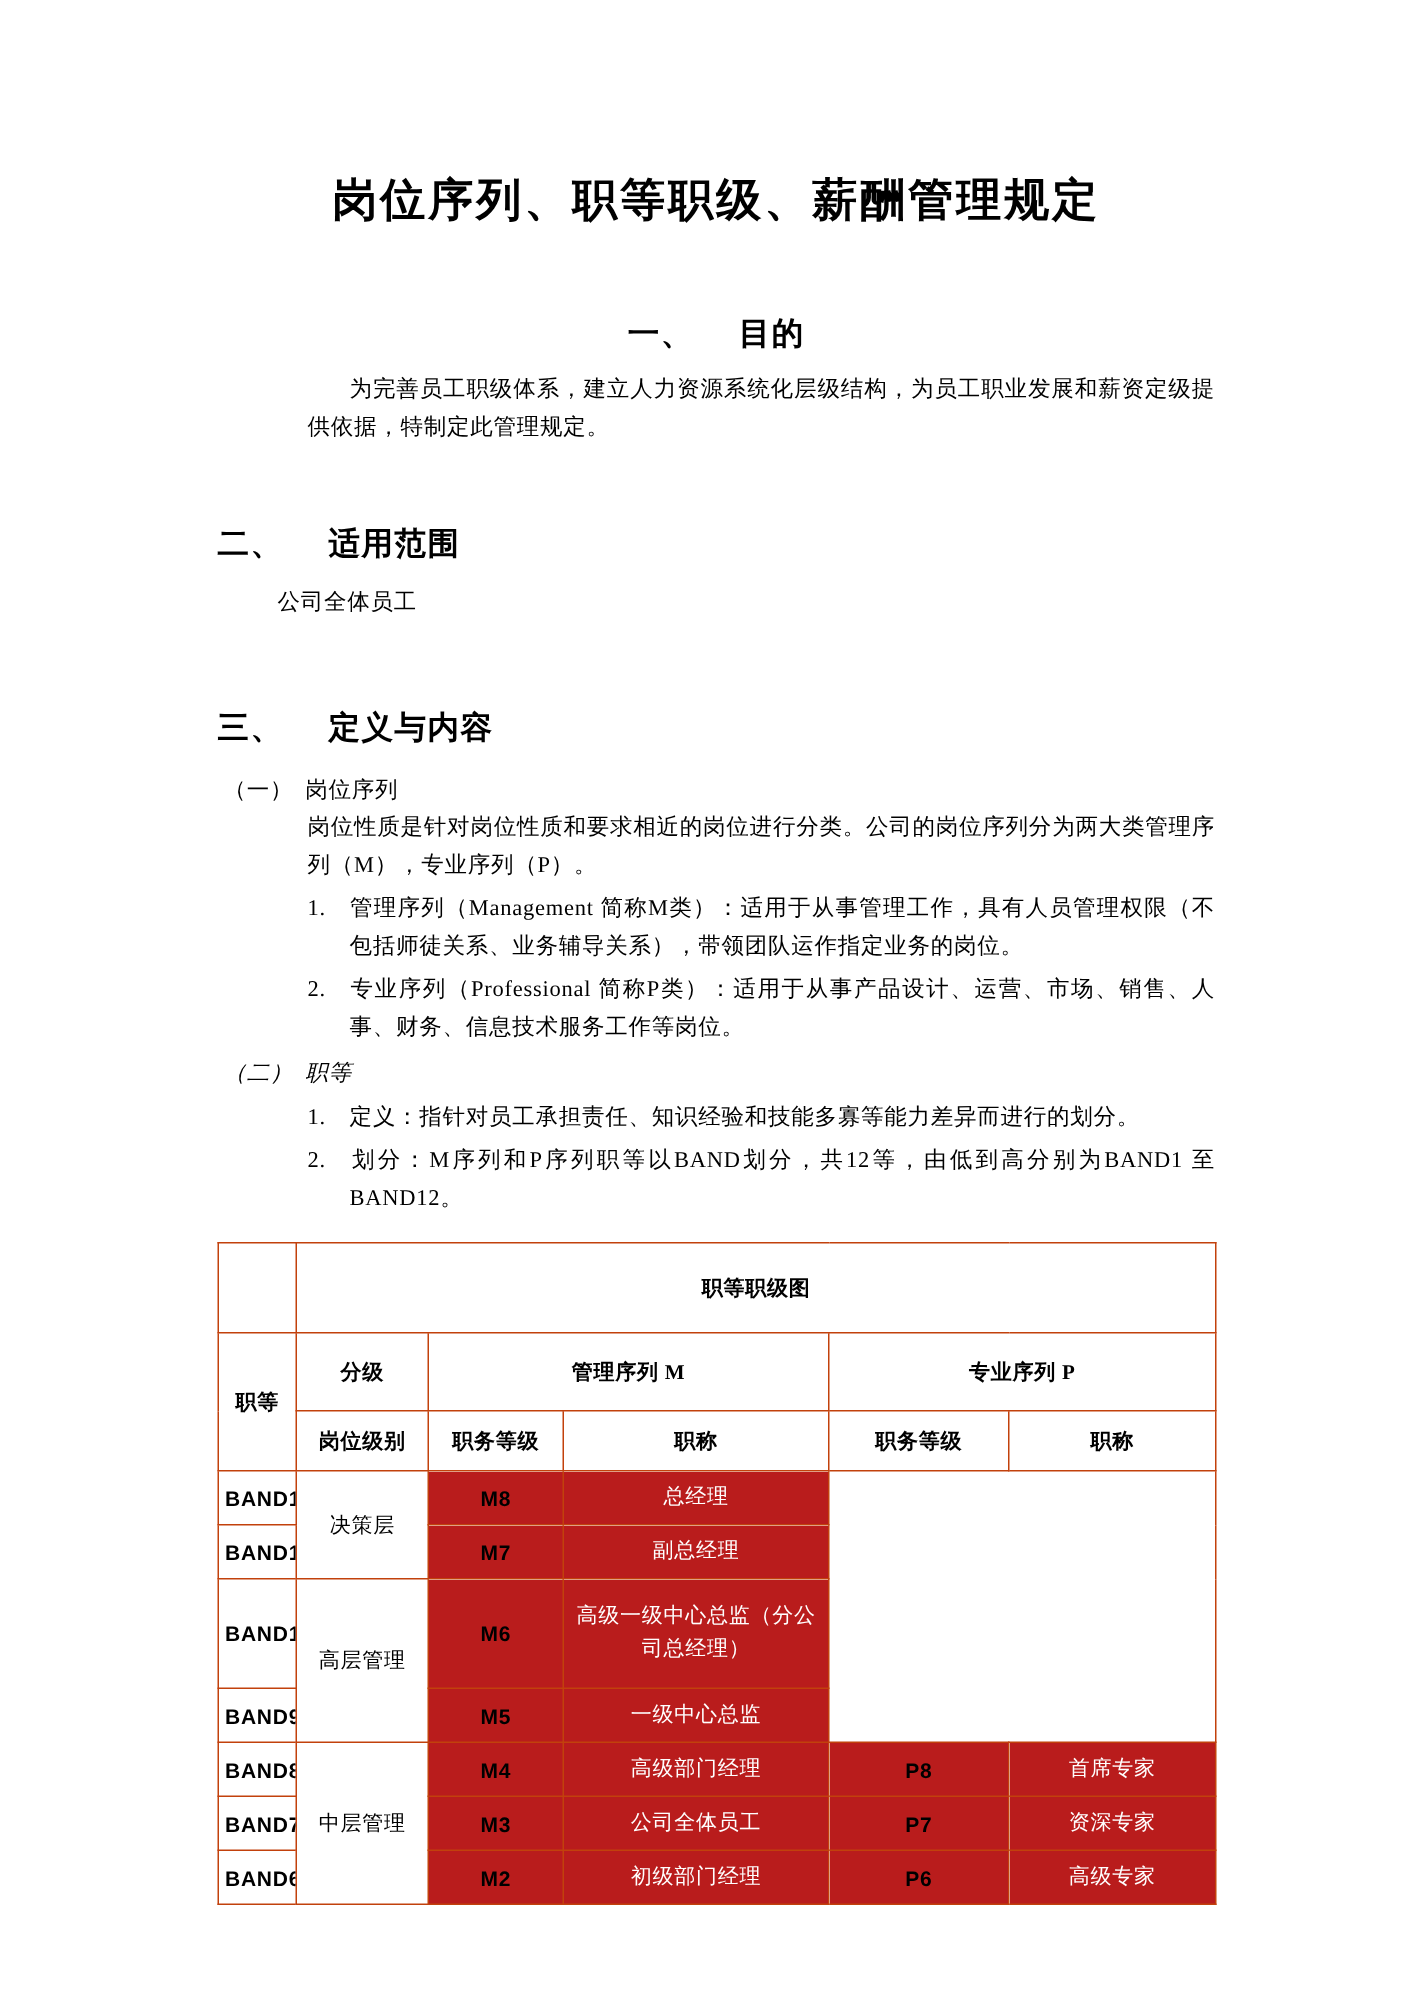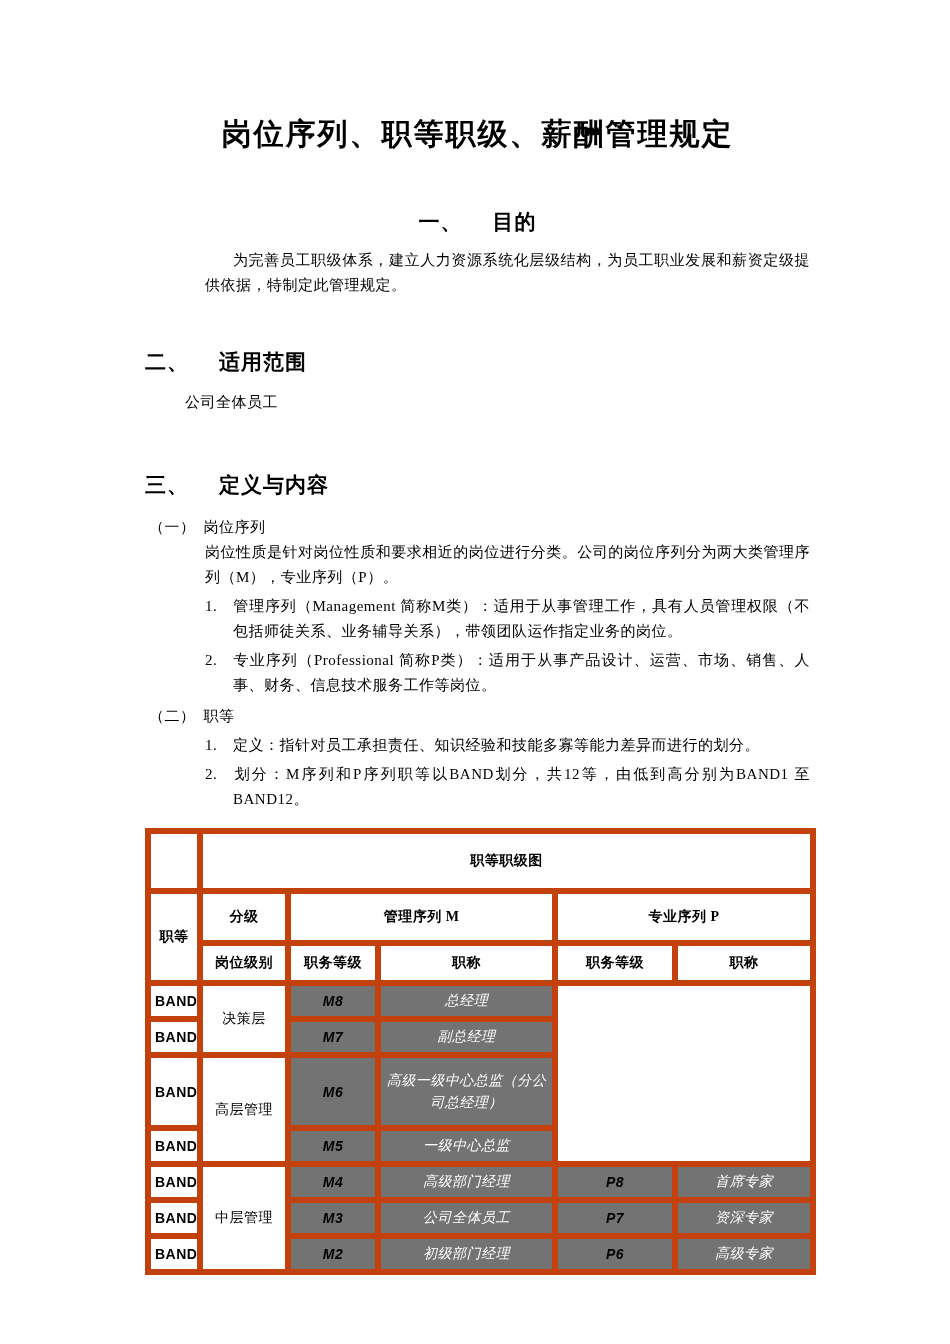--- a/index.html
+++ b/index.html
@@ -59,21 +59,21 @@
   }
   .sub-label {
     font-size: 15px;
     line-height: 25px;
     letter-spacing: 0.5px;
     margin: 0;
     margin-left: 4px;
   }
   .sub-label .lbl { margin-right: 8px; }
   .sub1 { margin-top: 16px; }
-  .sub2 { margin-top: 6px; }
+  .sub2 { margin-top: 6px; font-style: italic; }
   .p-sub {
     margin-left: 60px;
   }
   .num-item {
     font-size: 15px;
     line-height: 25px;
     letter-spacing: 0.5px;
     margin: 4px 0 0 60px;
     padding-left: 28px;
     text-indent: -28px;
@@ -85,21 +85,21 @@
     text-indent: 0;
   }
   
   .grade-table {
     border-collapse: collapse;
     table-layout: fixed;
     width: 665px;
     margin-top: 16px;
   }
   .grade-table td {
-    border: 6px solid #c2410c;
+    border: 1px solid #c2410c;
     text-align: center;
     vertical-align: middle;
     font-size: 14px;
     padding: 2px 4px;
     box-sizing: border-box;
     letter-spacing: 0.5px;
     overflow: hidden;
   }
   .r-title  { height: 60px; }
   .r-h1     { height: 52px; }
@@ -107,21 +107,21 @@
   .r-band   { height: 36px; }
   .r-tall   { height: 73px; }
   .cell-tabletitle { font-weight: bold; font-size: 15px; }
   .cell-header     { font-weight: bold; font-size: 14px; }
   .cell-band {
     font-weight: bold;
     font-size: 12px;
     font-family: "Liberation Sans", "DejaVu Sans", sans-serif;
   }
   .cell-layer { font-size: 14px; }
-  .teal { background: #737373; font-style: italic; }
+  .teal { background: #b91c1c; }
   .cell-grade {
     font-weight: bold;
     font-size: 13px;
     font-family: "Liberation Sans", "DejaVu Sans", sans-serif;
     color: #000000;
   }
   .cell-jobtitle {
     color: #ffffff;
     font-size: 13px;
     line-height: 22px;

